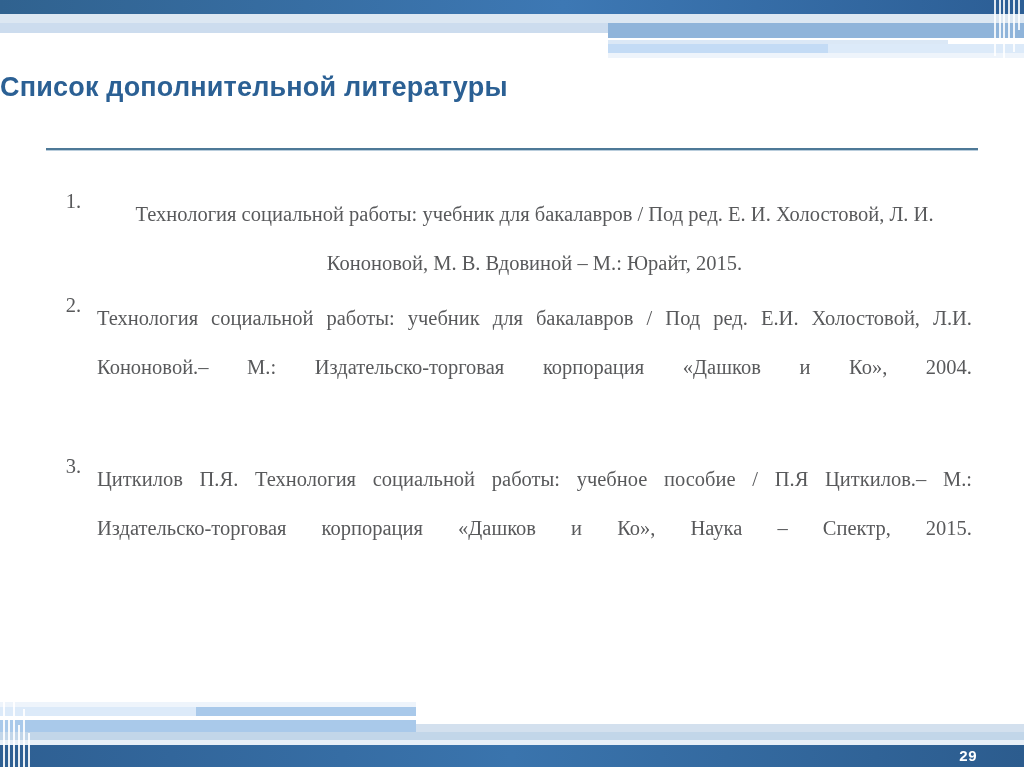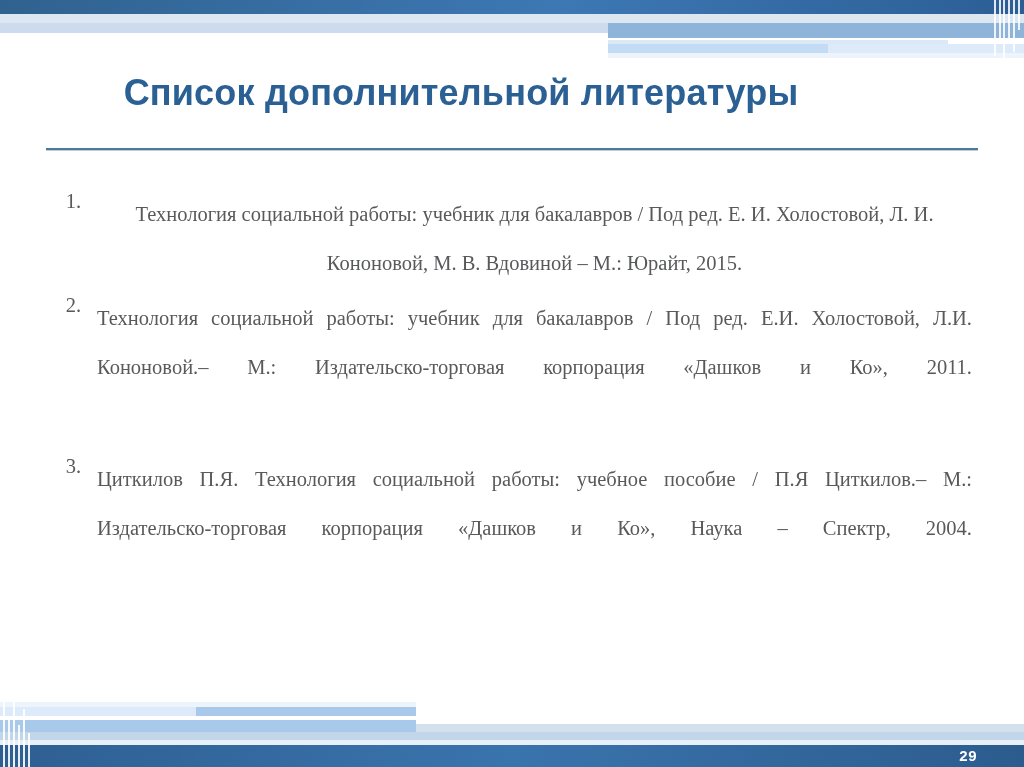--- a/index.html
+++ b/index.html
@@ -99,23 +99,22 @@
     width: 2px;
     background: #ffffff;
     opacity: .85;
   }
 
   
   .title {
     position: absolute;
     top: 72px; left: 0;
     width: 922px;
-    text-align: center;
     font-family: "Liberation Sans", sans-serif;
-    font-size: 36px;
+    font-size: 27px;
     font-weight: bold;
     color: #2b6094;
     letter-spacing: .2px;
   }
 
   .rule {
     position: absolute;
     top: 148px; left: 46px;
     width: 932px; height: 2px;
     background: #4e7997;
@@ -283,26 +282,26 @@
 
   <div class="body-list">
 
     <div class="item">
       <span class="num">1.</span>
       <p>Технология социальной работы: учебник для бакалавров / Под ред. Е. И. Холостовой, Л. И. Кононовой, М. В. Вдовиной – М.: Юрайт, 2015.</p>
     </div>
 
     <div class="item just">
       <span class="num">2.</span>
-      <p>Технология социальной работы: учебник для бакалавров / Под ред. Е.И. Холостовой, Л.И. Кононовой.– М.: Издательско-торговая корпорация «Дашков и Ко», 2011.</p>
+      <p>Технология социальной работы: учебник для бакалавров / Под ред. Е.И. Холостовой, Л.И. Кононовой.– М.: Издательско-торговая корпорация «Дашков и Ко», 2004.</p>
     </div>
 
     <div class="item just gap-before">
       <span class="num">3.</span>
-      <p>Циткилов П.Я. Технология социальной работы: учебное пособие / П.Я Циткилов.– М.: Издательско-торговая корпорация «Дашков и Ко», Наука – Спектр, 2004.</p>
+      <p>Циткилов П.Я. Технология социальной работы: учебное пособие / П.Я Циткилов.– М.: Издательско-торговая корпорация «Дашков и Ко», Наука – Спектр, 2015.</p>
     </div>
 
   </div>
 
   <div class="deco-bot">
     <div class="b-strip-h"></div>
     <div class="b-strip-f"></div>
     <div class="b-strip-g"></div>
     <div class="b-strip-e"></div>
     <div class="b-strip-d"></div>

